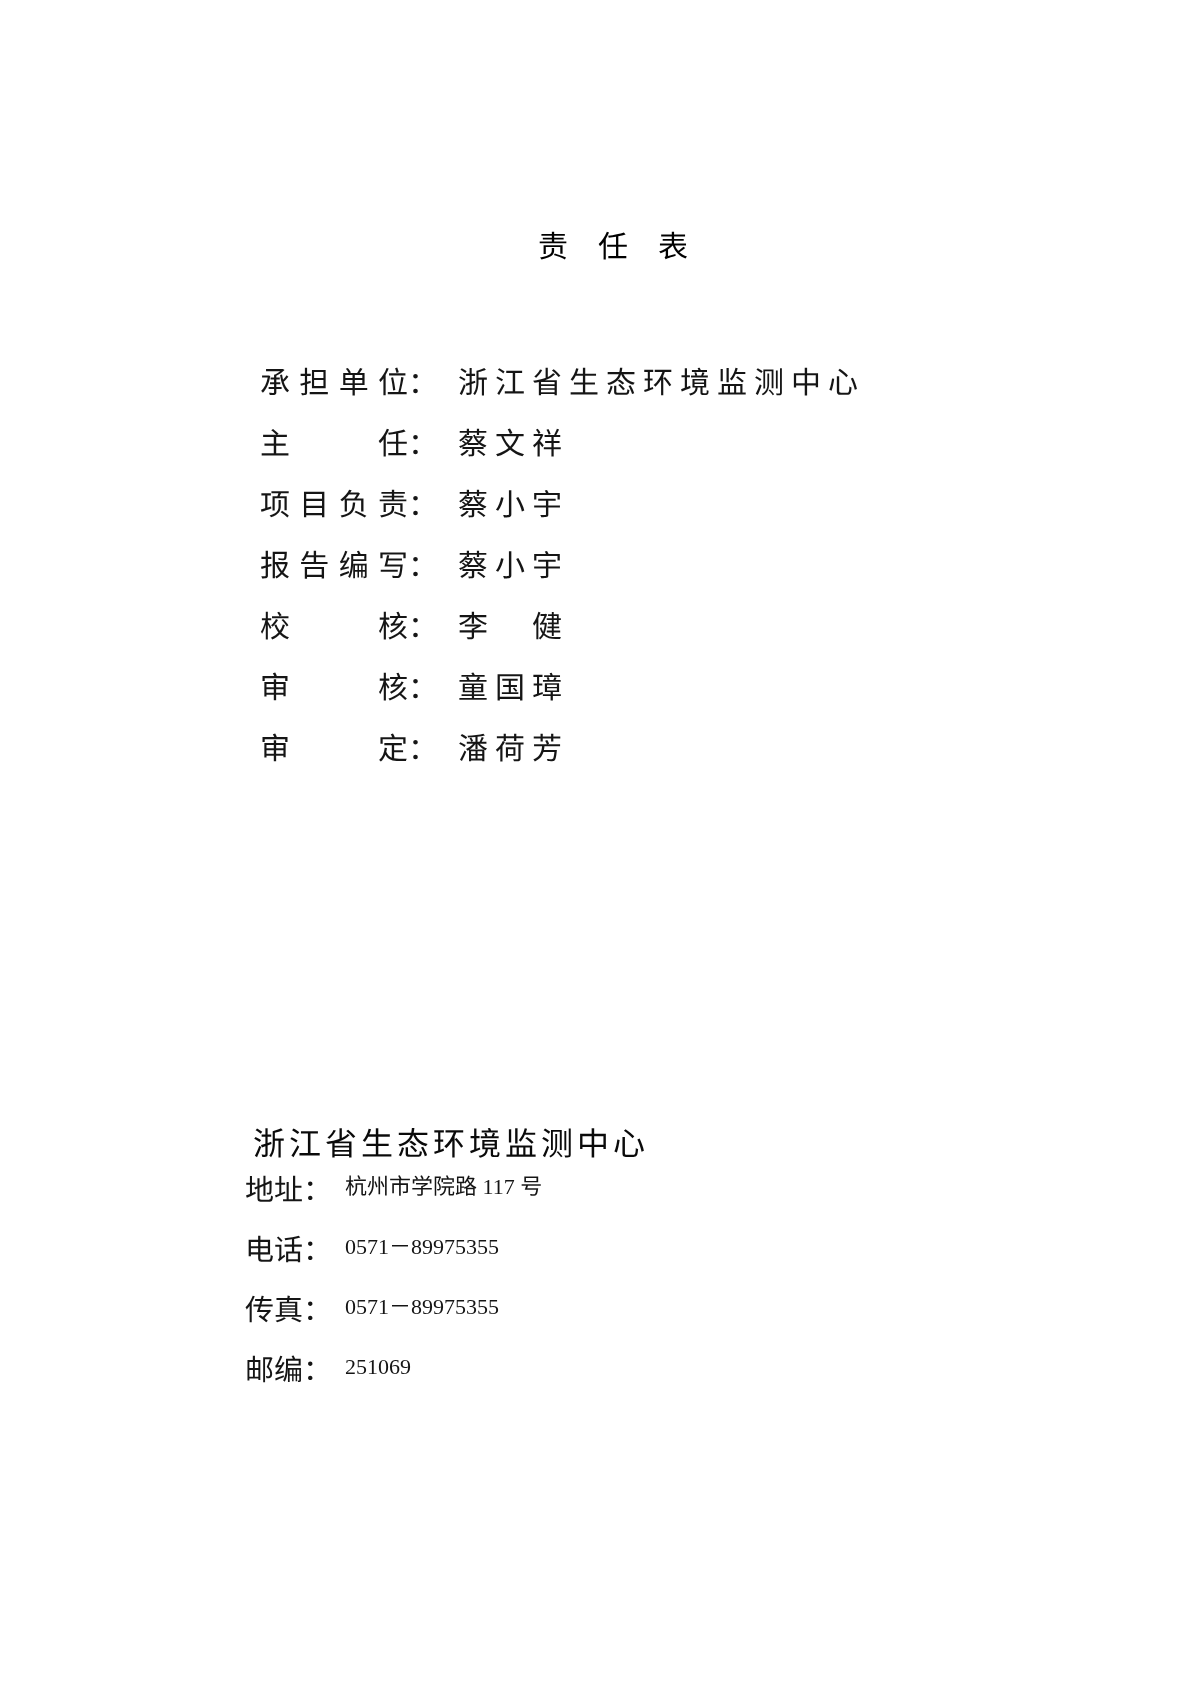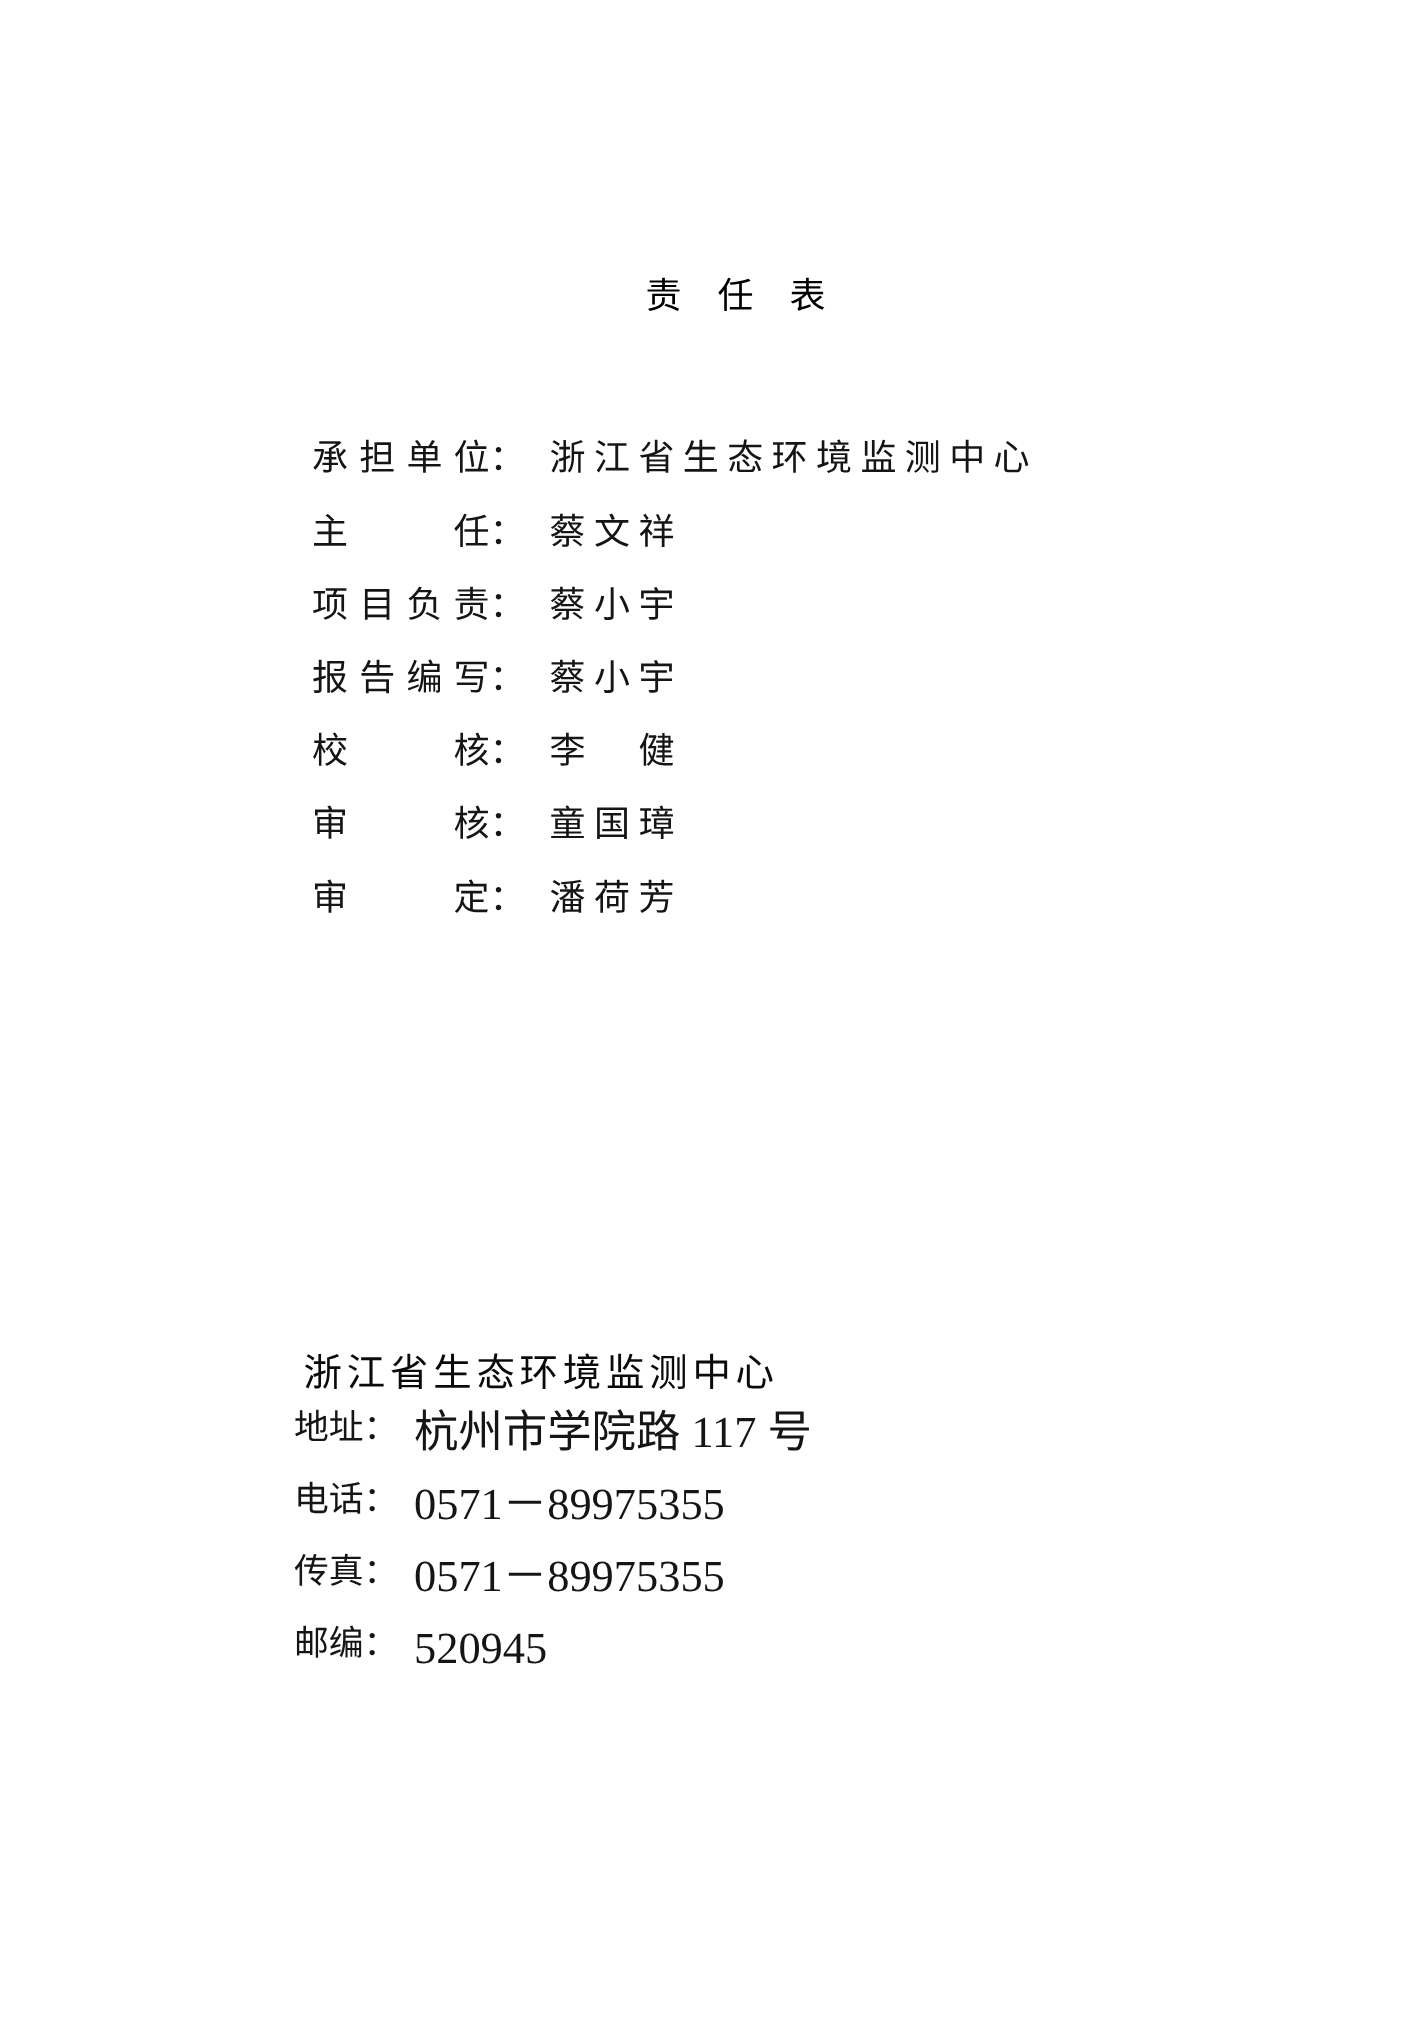--- a/index.html
+++ b/index.html
@@ -82,21 +82,21 @@
     font-size: 29px;
     line-height: 1;
   }
   .contact-colon {
     display: inline-block;
     width: 30px;
     text-align: left;
   }
   .contact-value {
     margin-left: 12px;
-    font-size: 37px;
+    font-size: 22px;
     white-space: pre;
   }
 </style>
 </head>
 <body>
 
 <div class="page">
 
   <h1 class="title">责　任　表</h1>
 
@@ -179,18 +179,18 @@
           <span class="contact-value">0571－89975355</span>
         </div>
         <div class="contact-row">
           <span class="contact-label">传真</span>
           <span class="contact-colon">：</span>
           <span class="contact-value">0571－89975355</span>
         </div>
         <div class="contact-row">
           <span class="contact-label">邮编</span>
           <span class="contact-colon">：</span>
-          <span class="contact-value">520945</span>
+          <span class="contact-value">251069</span>
         </div>
       </div>
   </div>
 
 </div>
 
 </body></html>

